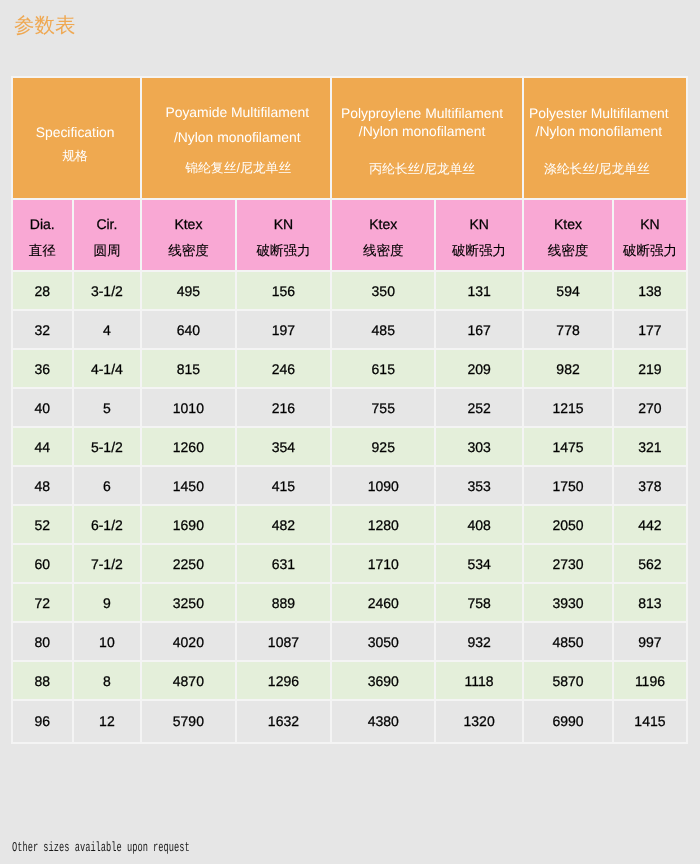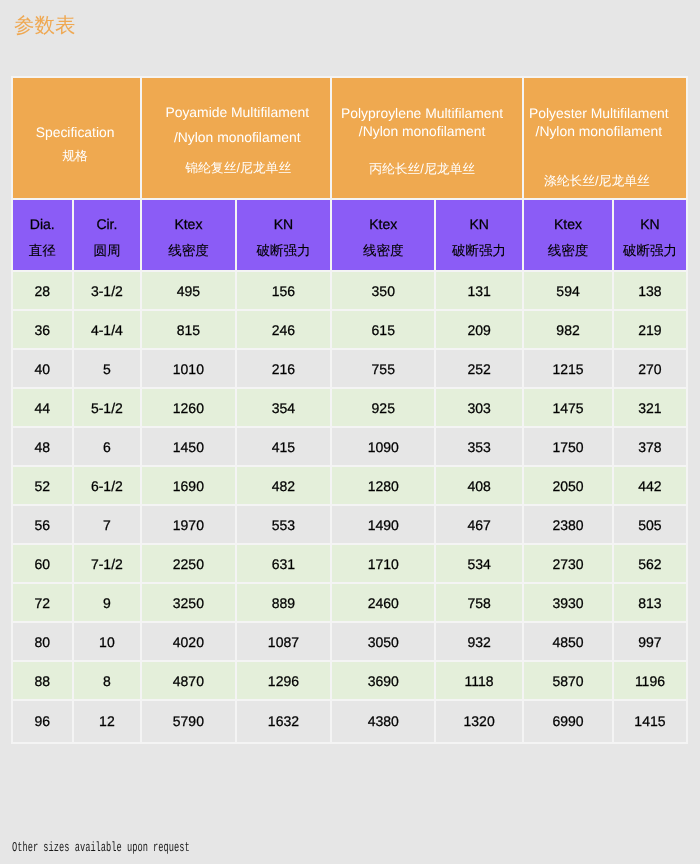--- a/index.html
+++ b/index.html
@@ -28,21 +28,21 @@
   table.spec td, table.spec th {
     border-right:2px solid #f4f4f4;
     border-bottom:2px solid #f4f4f4;
     text-align:center; vertical-align:middle;
     font-weight:normal; padding:0;
   }
   .hdr1 th { background:#efa950; color:#fff; height:120px; position:relative; }
   .hdr1 th .ln { position:absolute; left:0; right:0; text-align:center; white-space:nowrap; }
   .hdr1 th .en { font-size:13.9px; }
   .hdr1 th .cn { font-size:12.8px; }
-  .hdr2 td { background:#8b5cf6; color:#000; height:70px; position:relative; }
+  .hdr2 td { background:#f9a8d4; color:#000; height:70px; position:relative; }
   .hdr2 td .ln { position:absolute; left:0; right:0; text-align:center; white-space:nowrap; }
   .hdr2 td .en { font-size:14px; -webkit-text-stroke:0.25px #000; }
   .hdr2 td .cn { font-size:13.5px; -webkit-text-stroke:0.12px #000; }
   tr.odd td { background:#e4efda; }
   tr.even td { background:#e6e6e6; }
   tbody td { height:37px; font-size:14px; color:#000; -webkit-text-stroke:0.25px #000; }
   tbody tr:last-child td { height:40.5px;margin-top:28px; }
   .footnote {
     position:absolute; left:12px; top:840.5px;
     font-family:"Liberation Mono", monospace;
@@ -79,21 +79,21 @@
             <div class="ln cn" style="top: 81.5px; transform: translateX(2px);">锦纶复丝/尼龙单丝</div>
           </th>
           <th colspan="2">
             <div class="ln en" style="top: 27.3px; transform: translateX(-5px);">Polyproylene Multifilament</div>
             <div class="ln en" style="top: 44.7px; transform: translateX(-5px);">/Nylon monofilament</div>
             <div class="ln cn" style="top: 82.5px; transform: translateX(-5px);">丙纶长丝/尼龙单丝</div>
           </th>
           <th colspan="2">
             <div class="ln en" style="top: 27.3px; transform: translateX(-6px);">Polyester Multifilament</div>
             <div class="ln en" style="top: 44.7px; transform: translateX(-6px);">/Nylon monofilament</div>
-            <div class="ln cn" style="top: 82.5px; transform: translateX(-8px); margin-top: 12px;">涤纶长丝/尼龙单丝</div>
+            <div class="ln cn" style="top: 82.5px; transform: translateX(-8px);">涤纶长丝/尼龙单丝</div>
           </th>
         </tr>
       <tr class="hdr2">
           <td>
             <div class="ln en" style="top: 15.5px;">Dia.</div>
             <div class="ln cn" style="top: 43px;">直径</div>
           </td>
           <td>
             <div class="ln en" style="top: 15.5px;">Cir.</div>
             <div class="ln cn" style="top: 43px;">圆周</div>
@@ -128,20 +128,30 @@
         <tr class="odd">
           <td>28</td>
           <td>3-1/2</td>
           <td>495</td>
           <td>156</td>
           <td>350</td>
           <td>131</td>
           <td>594</td>
           <td>138</td>
         </tr>
+        <tr class="even">
+          <td>32</td>
+          <td>4</td>
+          <td>640</td>
+          <td>197</td>
+          <td>485</td>
+          <td>167</td>
+          <td>778</td>
+          <td>177</td>
+        </tr>
         <tr class="odd">
           <td>36</td>
           <td>4-1/4</td>
           <td>815</td>
           <td>246</td>
           <td>615</td>
           <td>209</td>
           <td>982</td>
           <td>219</td>
         </tr>
@@ -178,30 +188,20 @@
         <tr class="odd">
           <td>52</td>
           <td>6-1/2</td>
           <td>1690</td>
           <td>482</td>
           <td>1280</td>
           <td>408</td>
           <td>2050</td>
           <td>442</td>
         </tr>
-        <tr class="even">
-          <td>56</td>
-          <td>7</td>
-          <td>1970</td>
-          <td>553</td>
-          <td>1490</td>
-          <td>467</td>
-          <td>2380</td>
-          <td>505</td>
-        </tr>
         <tr class="odd">
           <td>60</td>
           <td>7-1/2</td>
           <td>2250</td>
           <td>631</td>
           <td>1710</td>
           <td>534</td>
           <td>2730</td>
           <td>562</td>
         </tr>

